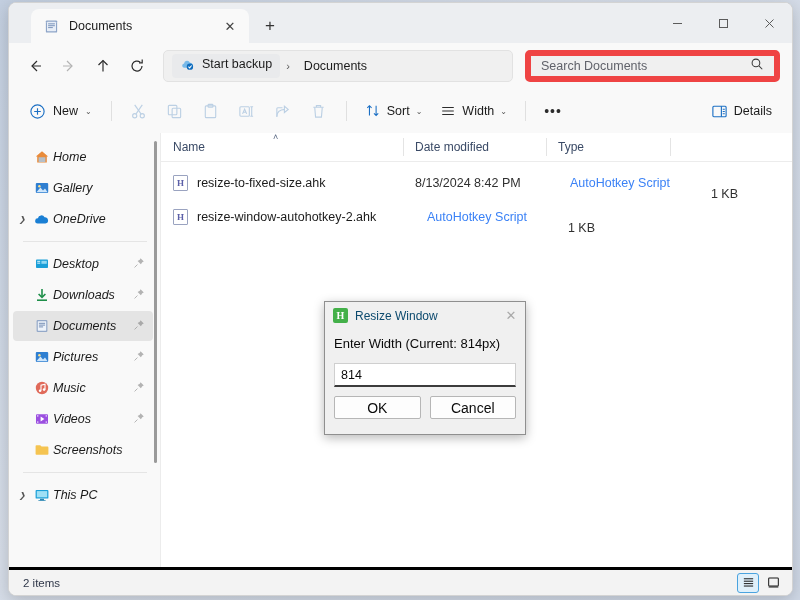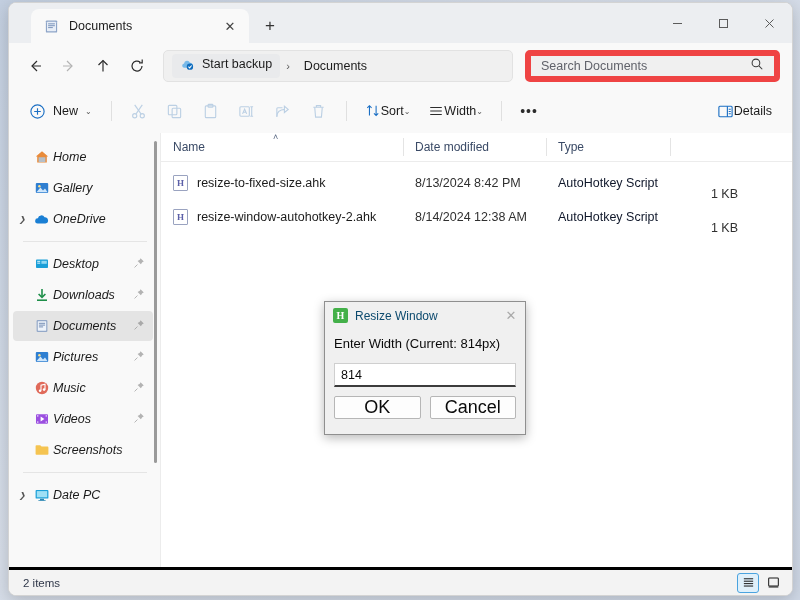--- a/index.html
+++ b/index.html
@@ -129,21 +129,21 @@
     height: 30px; padding: 0 9px 0 6px;
     border-radius: 5px; font-size: 12.5px; color: #1b1b1b;
   }
   .cmd-ico {
     width: 34px; height: 30px;
     display: flex; align-items: center; justify-content: center;
     border-radius: 5px;
   }
   .cmd-ico.disabled svg { stroke: #bcd0e4; }
   .cmdtext {
-    display: flex; align-items: center; 
+    display: flex; align-items: center; gap: 6px;
     height: 30px; padding: 0 8px;
     border-radius: 5px; font-size: 12.5px; color: #1b1b1b;
   }
   .vsep { width: 1px; height: 20px; background: #e0e0e0; margin: 0 8px; }
   .chev { font-size: 8px; color: #555; }
   .cmdspacer { flex: 1 1 auto; }
 
   
   .body { flex: 1 1 auto; display: flex; min-height: 0; }
 
@@ -206,21 +206,21 @@
   .sortcaret {
     position: absolute; left: 112px; top: -1px;
     font-size: 9px; color: #5c6b85;
   }
   .filerow {
     display: flex; align-items: center;
     height: 26px; font-size: 12.5px; color: #1b1b1b;
   }
   .fr-name { flex: 0 0 242px; display: flex; align-items: center; gap: 9px; padding-left: 12px; }
   .fr-date { flex: 0 0 143px; padding-left: 12px; color: #303030; }
-  .fr-type { flex: 0 0 124px; padding-left: 12px; color: #0f172a; }
+  .fr-type { flex: 0 0 124px; padding-left: 12px; color: #3b82f6; text-align: right; }
   .fr-size { flex: 0 0 81px; padding-right: 13px; text-align: right; color: #303030; margin-top: 22px; }
   .ahk-ico {
     width: 15px; height: 16px; flex: 0 0 15px;
     background: #ffffff; border: 1px solid #9aa3c0;
     display: flex; align-items: center; justify-content: center;
     font-size: 9px; font-weight: 700; color: #5b5fa8;
     font-family: "Liberation Serif", serif;
     border-radius: 1px;
   }
 
@@ -287,21 +287,21 @@
   }
   .dlg-buttons {
     display: flex; gap: 9px;
     padding: 9px 9px 0 9px;
   }
   .dlg-btn {
     flex: 1 1 0; height: 23px;
     background: #fdfdfd;
     border: 1px solid #b6b6b6;
     border-radius: 2px;
-    font-family: inherit; font-size: 18px; color: #0a0a0a;
+    font-family: inherit; font-size: 14px; color: #0a0a0a;
     display: flex; align-items: center; justify-content: center;
   }
 </style>
 </head>
 <body>
 
 <div id="desktop">
 
   <div id="window">
 
@@ -658,21 +658,21 @@
         <div class="navitem">
           <span class="twisty">❯</span>
           <span class="nav-ico">
             <svg width="16" height="16" viewBox="0 0 16 16">
               <rect x="1.6" y="3" width="12.8" height="8.6" rx="0.9" fill="#1b9fd8"></rect>
               <rect x="2.8" y="4.1" width="10.4" height="6.2" fill="#9fe0f5"></rect>
               <rect x="6" y="11.8" width="4" height="1.6" fill="#2b88b4"></rect>
               <rect x="4.3" y="13.2" width="7.4" height="0.9" rx="0.4" fill="#2b88b4"></rect>
             </svg>
           </span>
-          <span class="nav-label">Date PC</span>
+          <span class="nav-label">This PC</span>
         </div>
 
         <div class="side-scroll"></div>
         <div class="side-divider"></div>
       </div>
 
       <div class="filearea">
         <div class="colheader">
           <div class="col name">
             <span class="sortcaret">˄</span>
@@ -699,21 +699,20 @@
           <div class="fr-size">1 KB</div>
         </div>
 
         <div style="height:8px"></div>
 
         <div class="filerow">
           <div class="fr-name">
             <span class="ahk-ico">H</span>
             <span>resize-window-autohotkey-2.ahk</span>
           </div>
-          <div class="fr-date">8/14/2024 12:38 AM</div>
           <div class="fr-type">AutoHotkey Script</div>
           <div class="fr-size">1 KB</div>
         </div>
       </div>
     </div>
 
     <div class="statusbar">
       <span>2 items</span>
       <div class="status-spacer"></div>
       <div class="viewtoggle active">

